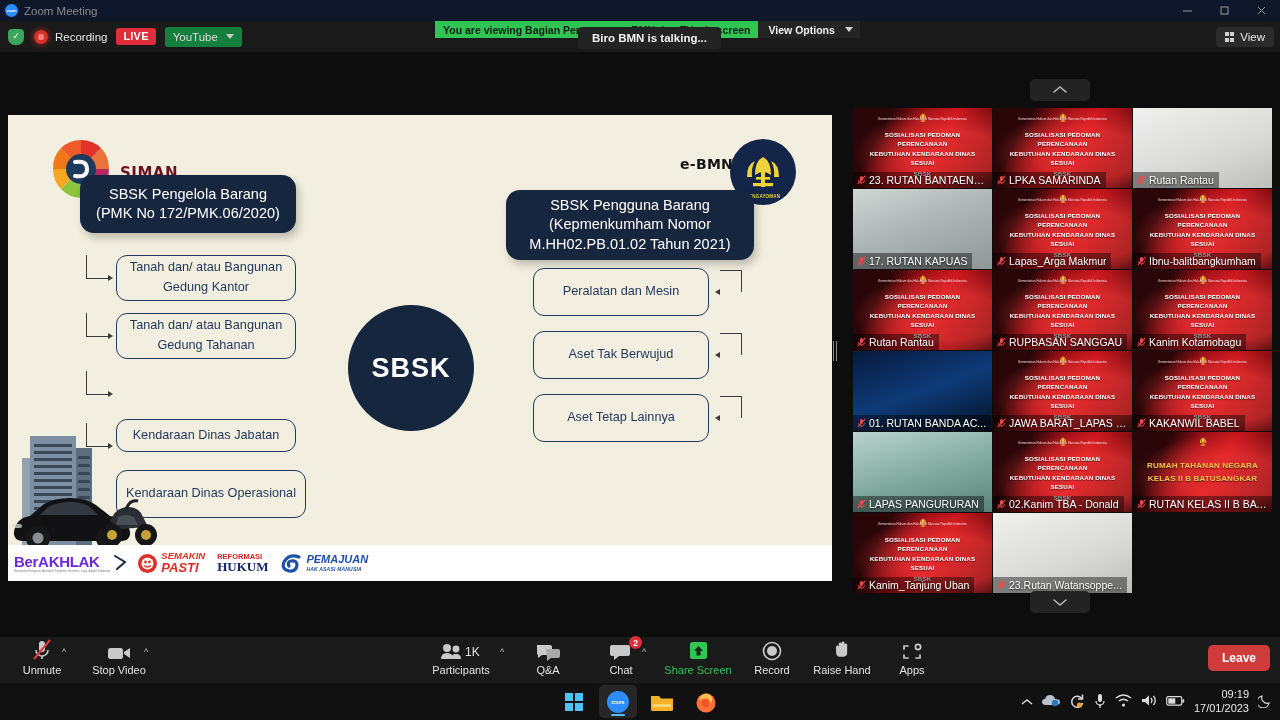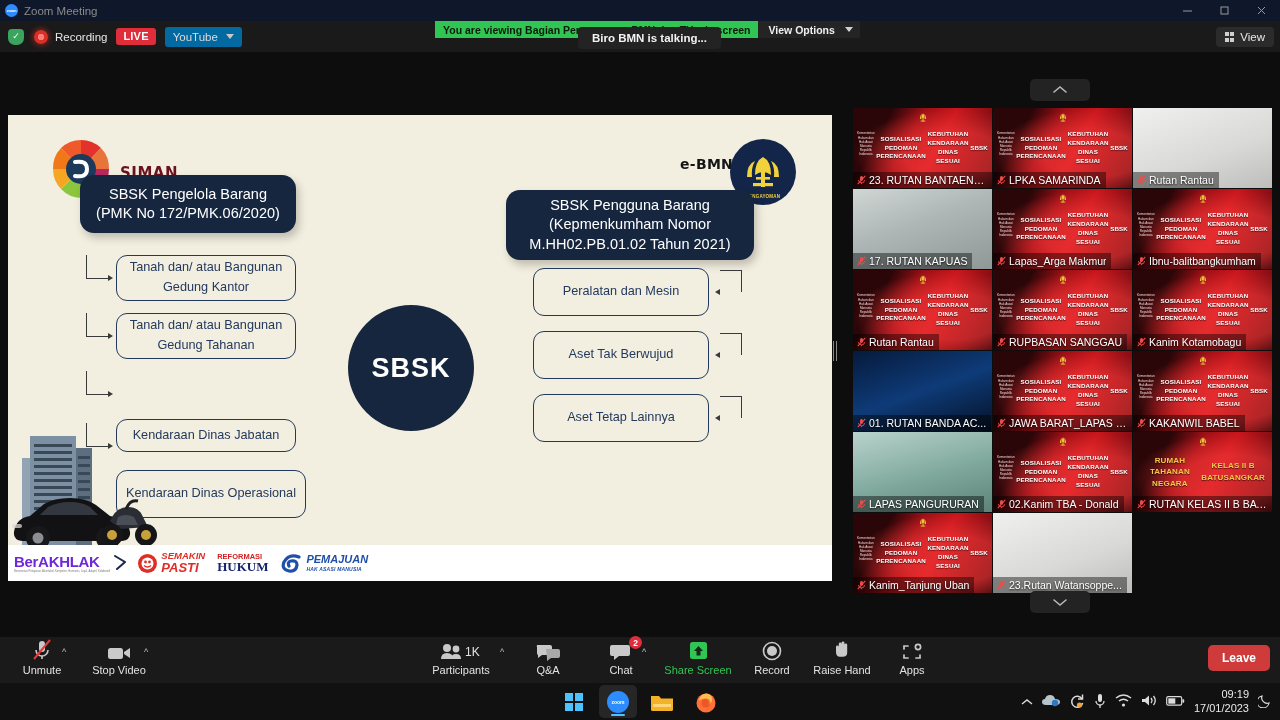--- a/index.html
+++ b/index.html
@@ -46,21 +46,21 @@
     width: 14px; height: 14px; border-radius: 50%;
     background: radial-gradient(circle at 50% 50%, #ff7b7b 0 30%, #d93025 32% 100%);
     box-shadow: 0 0 5px 2px rgba(217,48,37,.45); margin-right: 7px;
   }
   .rec-text { color: #e6e6e6; font-size: 11.5px; margin-right: 9px; }
   .live-badge {
     background: #e02d3c; color: #fff; font-size: 11px; font-weight: bold;
     padding: 2px 7px 3px; border-radius: 3px; margin-right: 9px; letter-spacing: .2px;
   }
   .yt-pill {
-    background: #0369a1; color: #dcdcdc; font-size: 11.5px;
+    background: #15803d; color: #dcdcdc; font-size: 11.5px;
     padding: 4px 8px; border-radius: 3px; display: flex;
     align-items: center; gap: 8px;
   }
   .caret-dn { width: 0; height: 0; border-left: 4px solid transparent;
     border-right: 4px solid transparent; border-top: 5px solid #c9c9c9; }
 
   .share-banner {
     position: absolute; left: 435px; top: 21px;
     display: flex; align-items: stretch; height: 17px;
   }
@@ -212,21 +212,21 @@
     background:
       radial-gradient(ellipse at 72% 58%, rgba(255,60,60,.55) 0 35%, rgba(0,0,0,0) 70%),
       linear-gradient(118deg, #2a0608 0 22%, #9d1016 40%, #c8161c 58%, #7d0d12 80%, #2d0609 100%);
   }
   .bg-room { background: linear-gradient(160deg, #cfd6d4 0%, #aeb6b5 45%, #8e9897 100%); }
   .bg-office { background: linear-gradient(145deg, #5a6a74 0%, #8d9aa1 40%, #3d4750 100%); }
   .bg-blue { background: linear-gradient(160deg, #061a3c 0%, #0e3b78 50%, #051126 100%); }
   .bg-teal { background: linear-gradient(165deg, #b9d3cb 0%, #7fa89d 55%, #5d8378 100%); }
   .bg-white { background: linear-gradient(160deg, #f0f0ee 0%, #d8d8d6 60%, #bdbdbb 100%); }
   .thumb-caption {
-    position: absolute; inset: 0; display: flex; flex-direction: row;
+    position: absolute; inset: 0; display: flex; flex-direction: column;
     align-items: center; justify-content: center; gap: 1.5px;
     padding: 0 7px; text-align: center; pointer-events: none;
   }
   .tc-kop { font-size: 3.1px; color: #f3d9d9; line-height: 1.35; margin-bottom: 8px; }
   .tc-line { font-size: 6.2px; font-weight: bold; color: #ffffff;
     letter-spacing: .15px; line-height: 1.45; text-shadow: 0 1px 1px rgba(0,0,0,.6); }
   .emblem { position: absolute; left: 50%; top: 4px; transform: translateX(-50%);
     width: 9px; height: 11px; }
   .name-tag {
     position: absolute; left: 0; bottom: 0; max-width: 100%;

